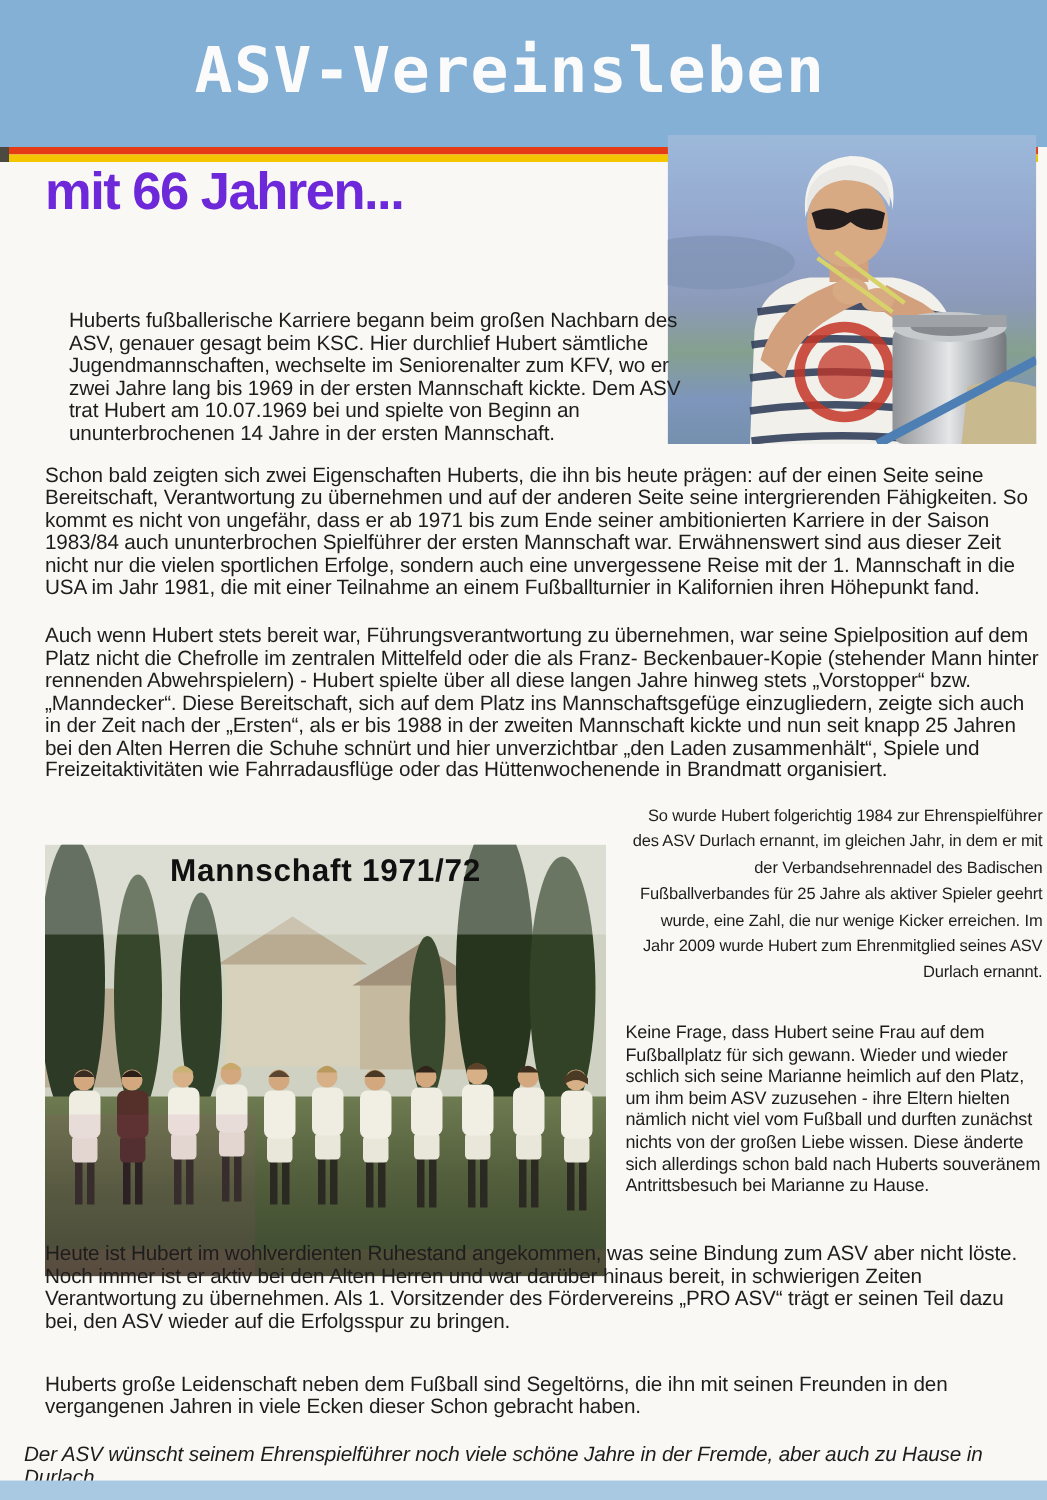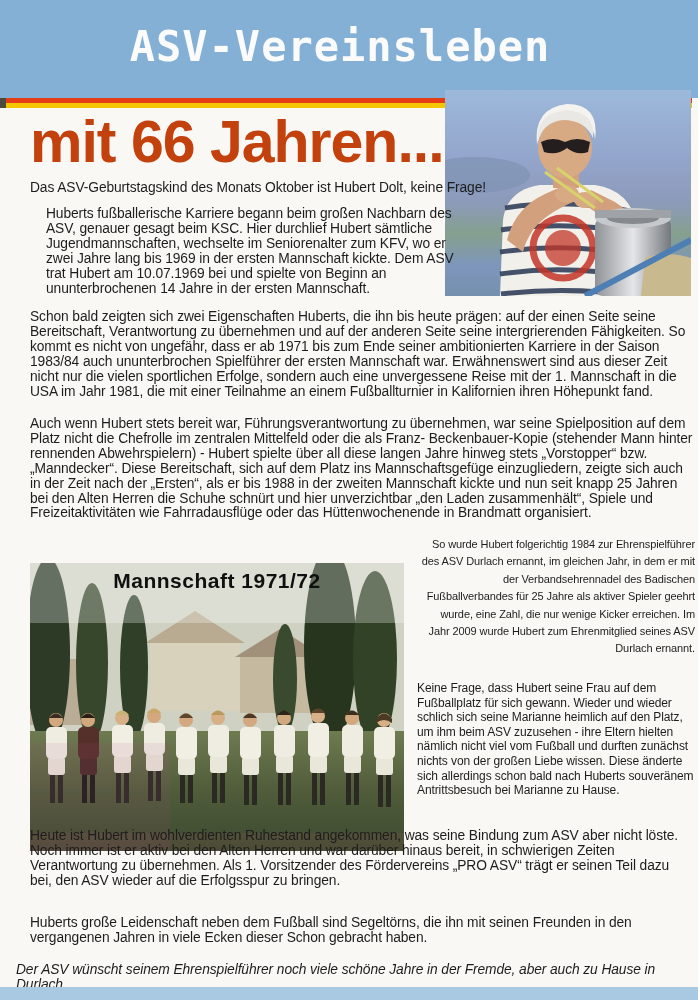--- a/index.html
+++ b/index.html
@@ -19,21 +19,21 @@
     font-size:42px;color:#fbfbfb;letter-spacing:1px;
   }
   .flag-stripe{position:absolute;left:0;top:98px;width:692px;height:10px;}
   .flag-red{position:absolute;left:0;top:0;width:100%;height:5px;background:#e63c15;}
   .flag-yellow{position:absolute;left:0;top:5px;width:100%;height:5px;background:#f3c600;}
   .flag-dark-edge{position:absolute;left:0;top:0;width:6px;height:10px;background:#4c4a40;}
 
   
   .headline{
     position:absolute;left:30px;top:108px;
-    font-size:59px;font-weight:bold;color:#c2410c;letter-spacing:-1px;
+    font-size:35px;font-weight:bold;color:#6d28d9;letter-spacing:-1px;
   }
   .para{
     position:absolute;font-size:13.8px;line-height:14.9px;color:#1d1d1d;
     letter-spacing:-0.1px;text-align:left;
   }
   .lead{font-weight:400;}
   .p-lead{left:30px;top:181px;width:620px;}
   .p-career{left:30px;top:207px;width:420px;margin-left:16px;}
   .p-traits{left:30px;top:310px;width:660px;}
   .p-position{left:30px;top:417px;width:664px;}
@@ -142,21 +142,20 @@
       <ellipse cx="188" cy="128" rx="26" ry="6" fill="#86898d"></ellipse>
       <rect x="150" y="120" width="76" height="8" fill="#9fa3a7"></rect>
 
       <path d="M196 206 L200 168 Q220 160 246 168 L246 206 Z" fill="#c9b98e"></path>
 
       <path d="M140 206 L246 150" stroke="#4d7fb5" stroke-width="6" fill="none"></path>
     </svg>
   </div>
 
   <div class="headline">mit 66 Jahren...</div>
-  <div class="para p-lead lead">Das ASV-Geburtstagskind des Monats Oktober ist Hubert Dolt, keine Frage!</div>
 
   <div class="para p-career">Huberts fußballerische Karriere begann beim großen Nachbarn des ASV, genauer gesagt beim KSC. Hier durchlief Hubert sämtliche Jugendmannschaften, wechselte im Seniorenalter zum KFV, wo er zwei Jahre lang bis 1969 in der ersten Mannschaft kickte. Dem ASV trat Hubert am 10.07.1969 bei und spielte von Beginn an ununterbrochenen 14 Jahre in der ersten Mannschaft.</div>
   <div class="para p-traits">Schon bald zeigten sich zwei Eigenschaften Huberts, die ihn bis heute prägen: auf der einen Seite seine Bereitschaft, Verantwortung zu übernehmen und auf der anderen Seite seine intergrierenden Fähigkeiten. So kommt es nicht von ungefähr, dass er ab 1971 bis zum Ende seiner ambitionierten Karriere in der Saison 1983/84 auch ununterbrochen Spielführer der ersten Mannschaft war. Erwähnenswert sind aus dieser Zeit nicht nur die vielen sportlichen Erfolge, sondern auch eine unvergessene Reise mit der 1. Mannschaft in die USA im Jahr 1981, die mit einer Teilnahme an einem Fußballturnier in Kalifornien ihren Höhepunkt fand.</div>
   <div class="para p-position">Auch wenn Hubert stets bereit war, Führungsverantwortung zu übernehmen, war seine Spielposition auf dem Platz nicht die Chefrolle im zentralen Mittelfeld oder die als Franz- Beckenbauer-Kopie (stehender Mann hinter rennenden Abwehrspielern) - Hubert spielte über all diese langen Jahre hinweg stets „Vorstopper“ bzw. „Manndecker“. Diese Bereitschaft, sich auf dem Platz ins Mannschaftsgefüge einzugliedern, zeigte sich auch in der Zeit nach der „Ersten“, als er bis 1988 in der zweiten Mannschaft kickte und nun seit knapp 25 Jahren bei den Alten Herren die Schuhe schnürt und hier unverzichtbar „den Laden zusammenhält“, Spiele und Freizeitaktivitäten wie Fahrradausflüge oder das Hüttenwochenende in Brandmatt organisiert.</div>
 
   <div class="team-photo">
     <svg width="374" height="288" viewBox="0 0 374 288">
       <defs>
         <linearGradient id="grass" x1="0" y1="0" x2="0" y2="1">
           <stop offset="0" stop-color="#6e7a50"></stop>

